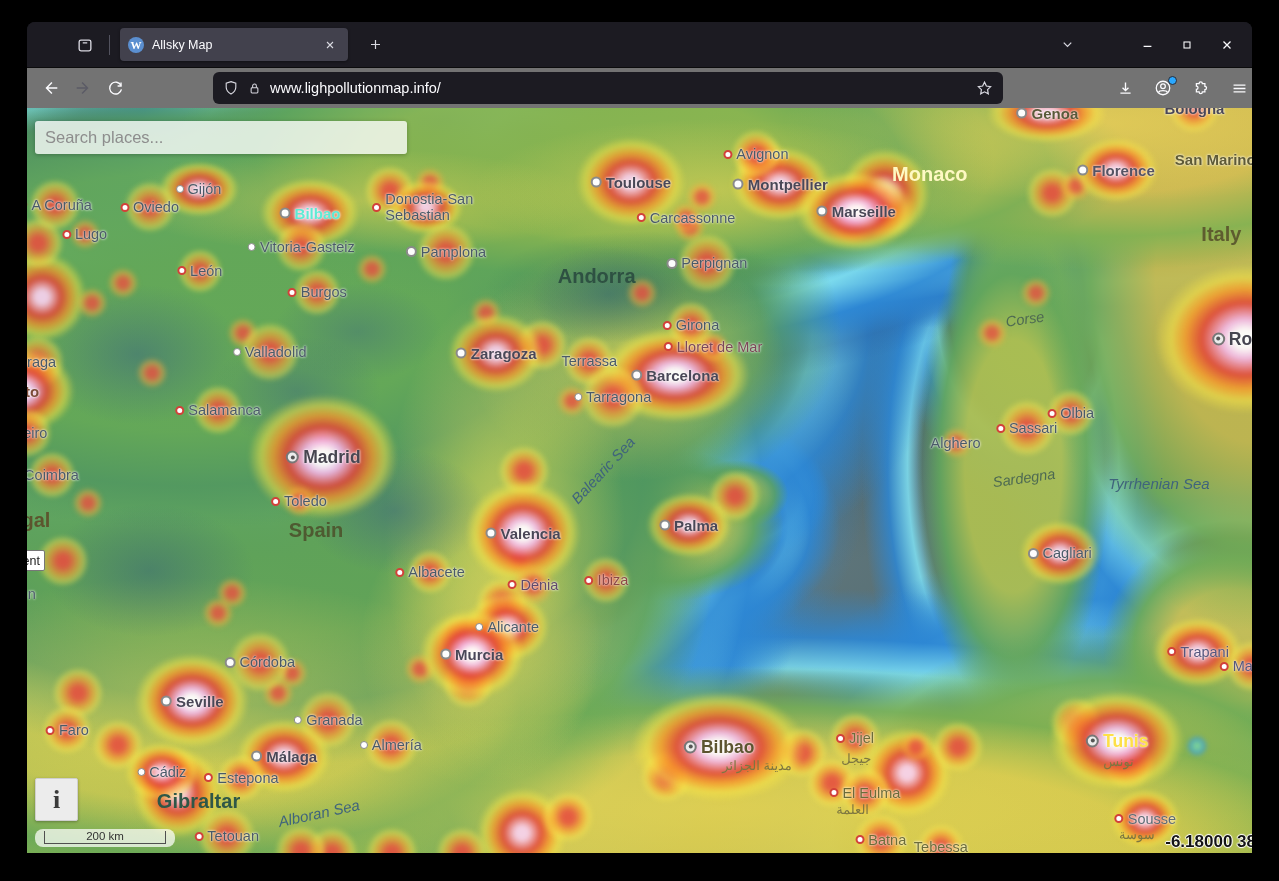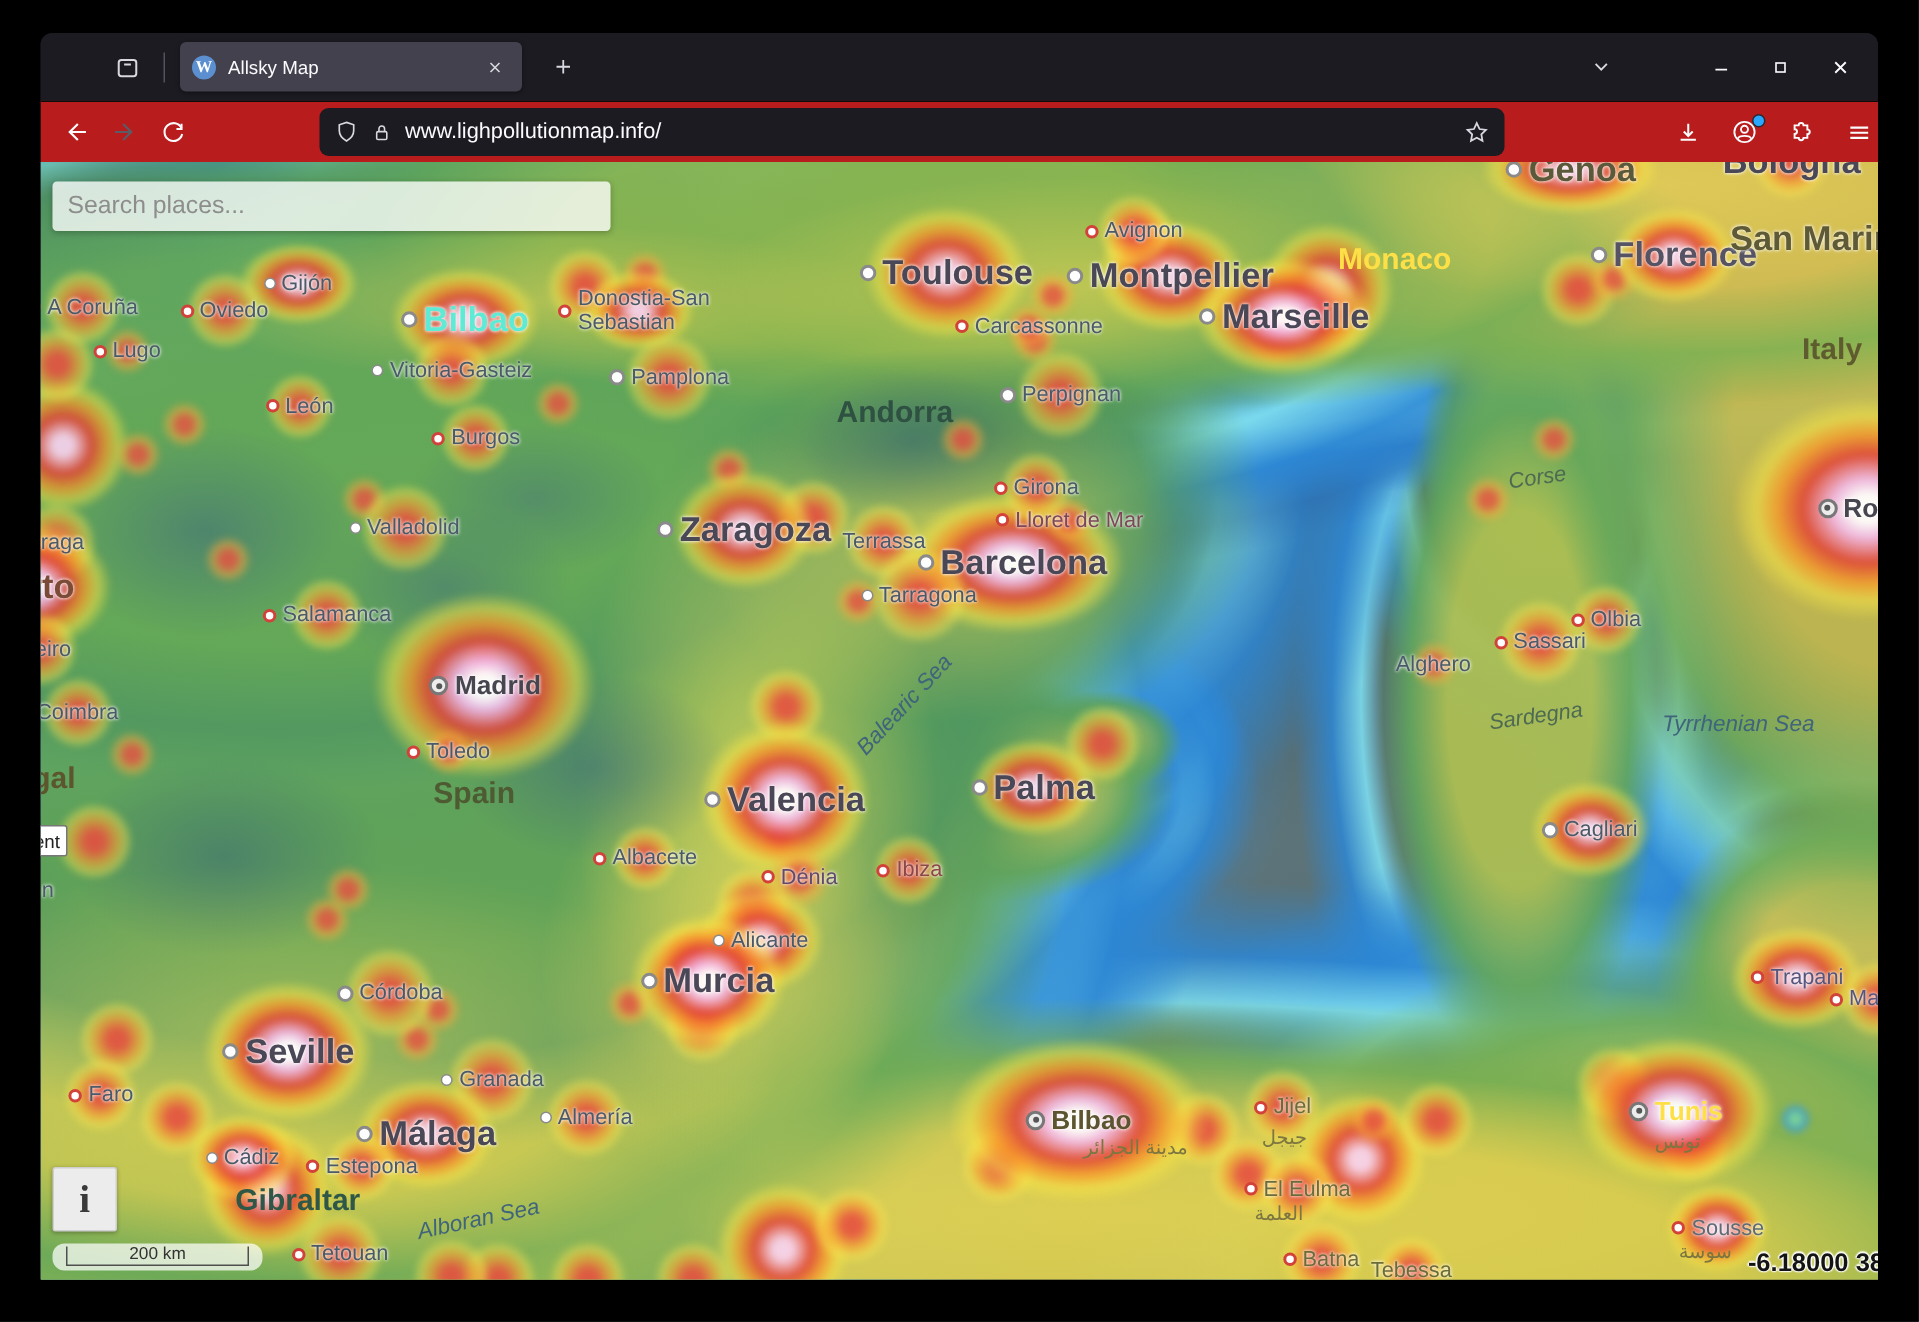--- a/index.html
+++ b/index.html
@@ -15,21 +15,21 @@
   .tab{width:212px;height:33px;background:#42414d;border-radius:4px;display:flex;align-items:center;
        padding:0 8px;box-shadow:0 1px 3px rgba(0,0,0,.4);}
   .favicon{width:16px;height:16px;border-radius:50%;background:#5b8fd0;color:#fff;
        font:bold 11px/16px "Liberation Serif",serif;text-align:center;flex:0 0 auto;}
   .tab-title{flex:1;margin-left:8px;color:#fbfbfe;font-size:12.5px;white-space:nowrap;overflow:hidden;}
   .tab-close{width:20px;height:20px;}
   .newtab{width:30px;height:28px;margin-left:12px;}
   .tabbar-right{margin-left:auto;display:flex;align-items:center;gap:10px;padding-right:10px;}
   .winctl{width:30px;height:26px;display:flex;align-items:center;justify-content:center;}
   
-  .toolbar{height:40px;background:#b91c1c;display:flex;align-items:center;padding:0 8px;border-top:1px solid #0c0c0d;}
+  .toolbar{height:40px;background:#737373;display:flex;align-items:center;padding:0 8px;border-top:1px solid #0c0c0d;}
   .tool-btn{width:32px;height:28px;display:flex;align-items:center;justify-content:center;border-radius:4px;flex:0 0 auto;}
   .urlbar{flex:0 0 auto;width:770px;height:32px;margin:0 10px 0 82px;background:#1c1b22;border-radius:6px;
       display:flex;align-items:center;padding:0 10px;}
   .url-text{color:#fbfbfe;font-size:14.5px;margin-left:8px;flex:1;white-space:nowrap;overflow:hidden;}
   .toolbar-right{display:flex;align-items:center;gap:6px;margin-left:96px;}
   .avatar-wrap{position:relative;}
   .badge{position:absolute;top:2px;right:2px;width:7px;height:7px;border-radius:50%;background:#2aa8ff;border:1px solid #2b2a33;}
   
   .map-viewport{position:relative;width:1225px;height:746px;overflow:hidden;background:#4a666d;}
   .map-base{position:absolute;inset:0;
@@ -97,21 +97,21 @@
   .glow{position:absolute;transform:translate(-50%,-50%);border-radius:50%;filter:blur(2px);}
   .g-mega{background:radial-gradient(closest-side, rgba(255,255,255,.95) 12%, rgba(243,185,235,.9) 26%, rgba(226,64,54,.85) 48%, rgba(250,150,40,.75) 66%, rgba(250,230,70,.55) 82%, rgba(250,230,70,0) 100%);}
   .g-big{background:radial-gradient(closest-side, rgba(248,210,240,.92) 14%, rgba(226,64,54,.85) 42%, rgba(250,150,40,.7) 64%, rgba(250,230,70,.5) 82%, rgba(250,230,70,0) 100%);}
   .g-med{background:radial-gradient(closest-side, rgba(230,80,64,.9) 22%, rgba(248,160,50,.65) 56%, rgba(250,230,80,.45) 80%, rgba(250,230,80,0) 100%);}
   .g-small{background:radial-gradient(closest-side, rgba(230,85,66,.85) 28%, rgba(248,170,60,.55) 62%, rgba(248,170,60,0) 100%);}
   .g-isle{background:radial-gradient(closest-side, rgba(120,210,160,.9) 30%, rgba(60,160,210,.8) 60%, rgba(60,160,210,0) 100%);}
   .map-label{position:absolute;display:flex;align-items:center;gap:4px;transform:translate(-50%,-50%);
       font-size:14.5px;color:#4a5a68;white-space:nowrap;
       text-shadow:0 0 2px rgba(255,255,255,.85),0 0 3px rgba(255,255,255,.7);}
   .k-city{font-weight:400;}
-  .k-lg{font-weight:700;font-size:23px;color:#4a4757;}
+  .k-lg{font-weight:700;font-size:15px;color:#4a4757;}
   .k-cap{font-weight:700;font-size:17.5px;color:#474550;}
   .k-country{font-weight:700;font-size:20px;color:#55522f;text-shadow:none;}
   .k-sea{font-style:italic;font-size:15px;color:#3f647c;text-shadow:none;}
   .k-region{font-style:italic;font-size:14.5px;color:#4e6a52;text-shadow:none;}
   .k-ar{font-size:13px;color:#7d7640;text-shadow:none;}
   .mk{display:inline-block;border-radius:50%;flex:0 0 auto;box-sizing:border-box;}
   .mk-ring{width:11px;height:11px;background:#fdfdfd;border:2px solid #8a8a8a;}
   .mk-target{width:13px;height:13px;background:#ececec;border:2px solid #777;position:relative;}
   .mk-target::after{content:"";position:absolute;left:2.5px;top:2.5px;width:4px;height:4px;border-radius:50%;background:#555;}
   .mk-town{width:9px;height:9px;background:#fff;border:2px solid #d2413a;}
@@ -465,21 +465,21 @@
             <span>Montpellier</span>
           </div>
           <div class="map-label k-city" style="left: 59.5%; top: 6.2%; transform: translate(-50%, -50%);">
             <span class="mk mk-town"></span>
             <span>Avignon</span>
           </div>
           <div class="map-label k-lg" style="left: 67.7%; top: 13.8%; transform: translate(-50%, -50%);">
             <span class="mk mk-ring"></span>
             <span>Marseille</span>
           </div>
-          <div class="map-label k-country" style="left: 73.7%; top: 8.8%; transform: translate(-50%, -50%); color: #fde047;">
+          <div class="map-label k-country" style="left: 73.7%; top: 8.8%; transform: translate(-50%, -50%); color: #fef9c3;">
             <span>Monaco</span>
           </div>
           <div class="map-label k-country" style="left: 46.5%; top: 22.5%; transform: translate(-50%, -50%); color: rgb(46, 81, 66);">
             <span>Andorra</span>
           </div>
           <div class="map-label k-lg" style="left: 83.3%; top: 0.7%; transform: translate(-50%, -50%); color: rgb(90, 90, 58);">
             <span class="mk mk-ring"></span>
             <span>Genoa</span>
           </div>
           <div class="map-label k-lg" style="left: 95.3%; top: 0%; transform: translate(-50%, -50%);">

